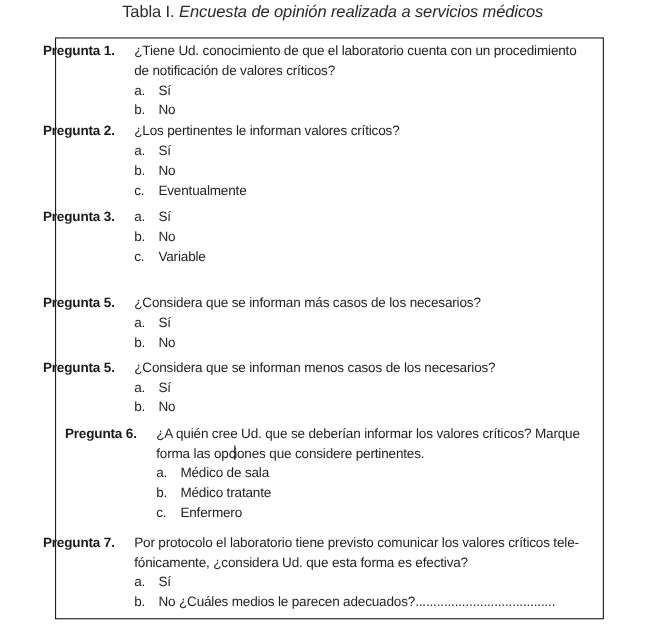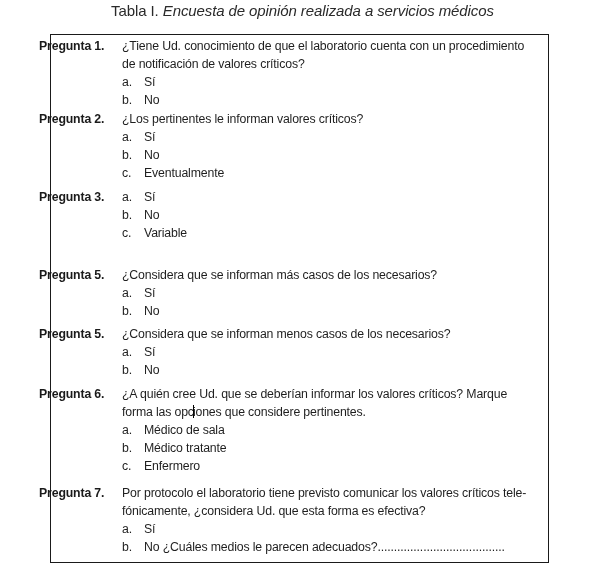--- a/index.html
+++ b/index.html
@@ -65,21 +65,21 @@
 
 <div class="q" style="top:325px;">
   <div class="num">Pregunta 5.</div>
   <div class="text">
     <div>¿Considera que se informan menos casos de los necesarios?</div>
   </div>
   <div class="opt"><span class="l">a.</span><span>Sí</span></div>
   <div class="opt"><span class="l">b.</span><span>No</span></div>
 </div>
 
-<div class="q" style="top:385px;">
+<div class="q" style="top:385px;margin-left:20px;">
   <div class="num">Pregunta 6.</div>
   <div class="text">
     <div>¿A quién cree Ud. que se deberían informar los valores críticos? Marque</div>
     <div><span>forma las opc</span><span class="cursor"></span><span>iones que considere pertinentes.</span></div>
   </div>
   <div class="opt"><span class="l">a.</span><span>Médico de sala</span></div>
   <div class="opt"><span class="l">b.</span><span>Médico tratante</span></div>
   <div class="opt"><span class="l">c.</span><span>Enfermero</span></div>
 </div>
 

